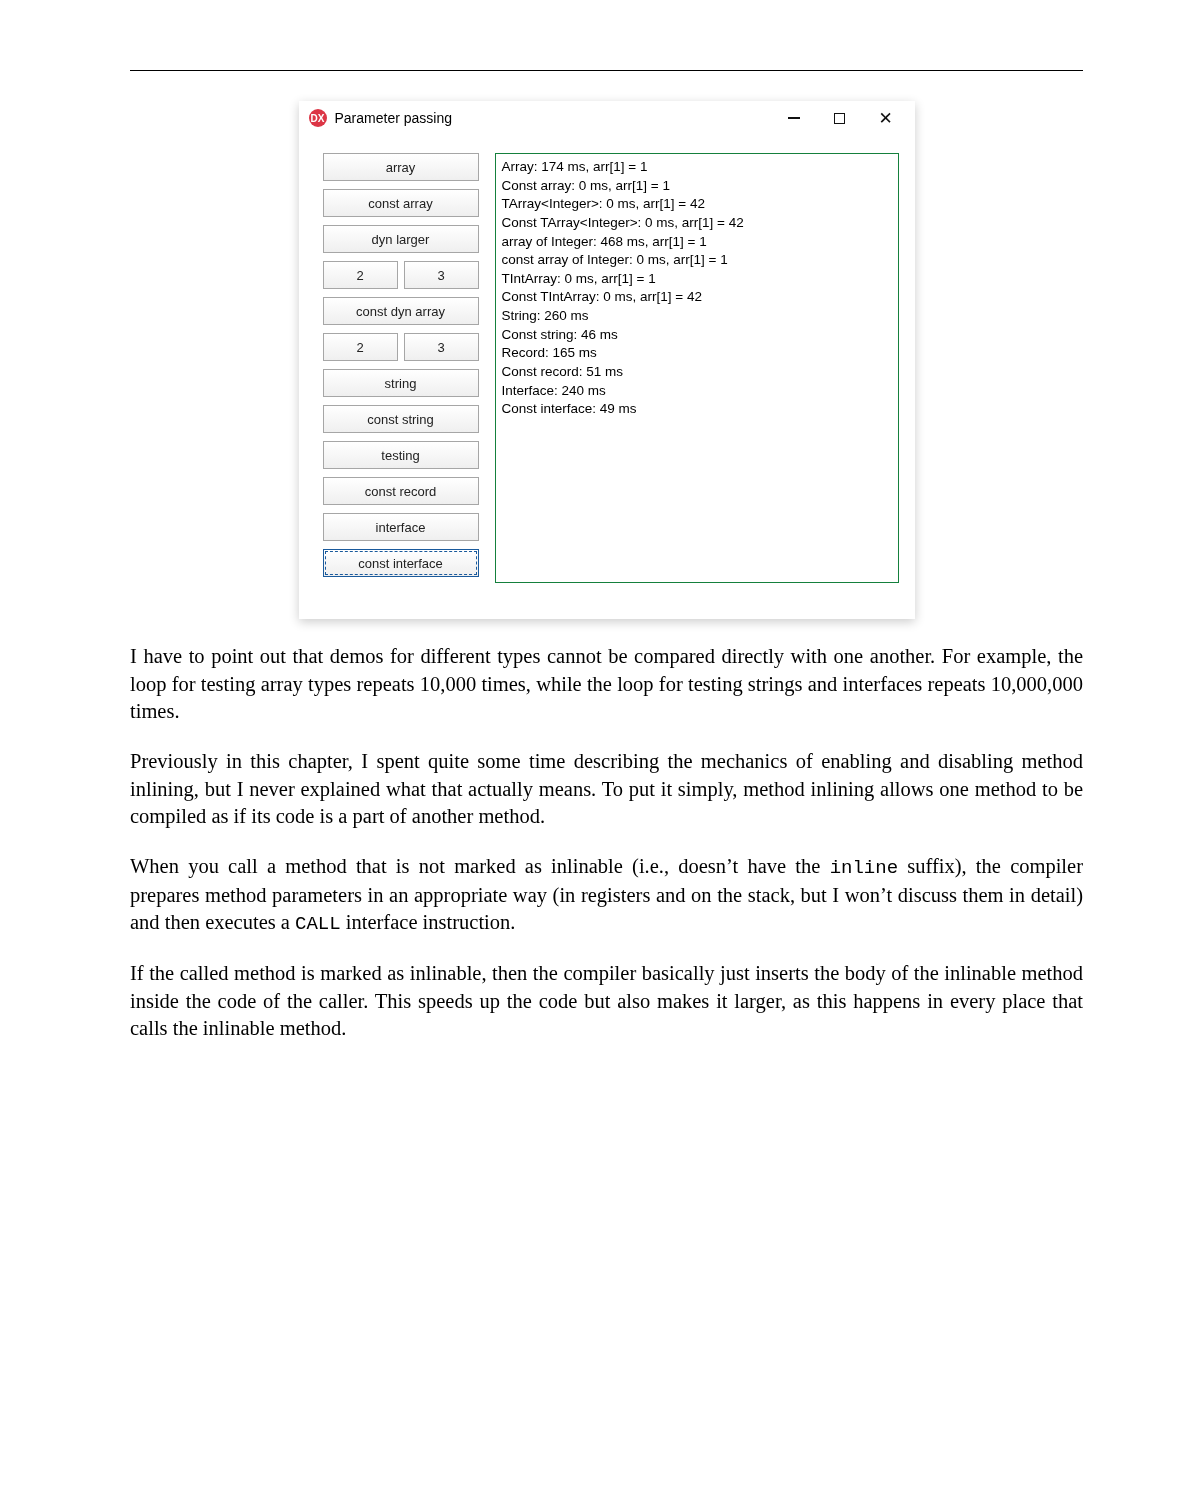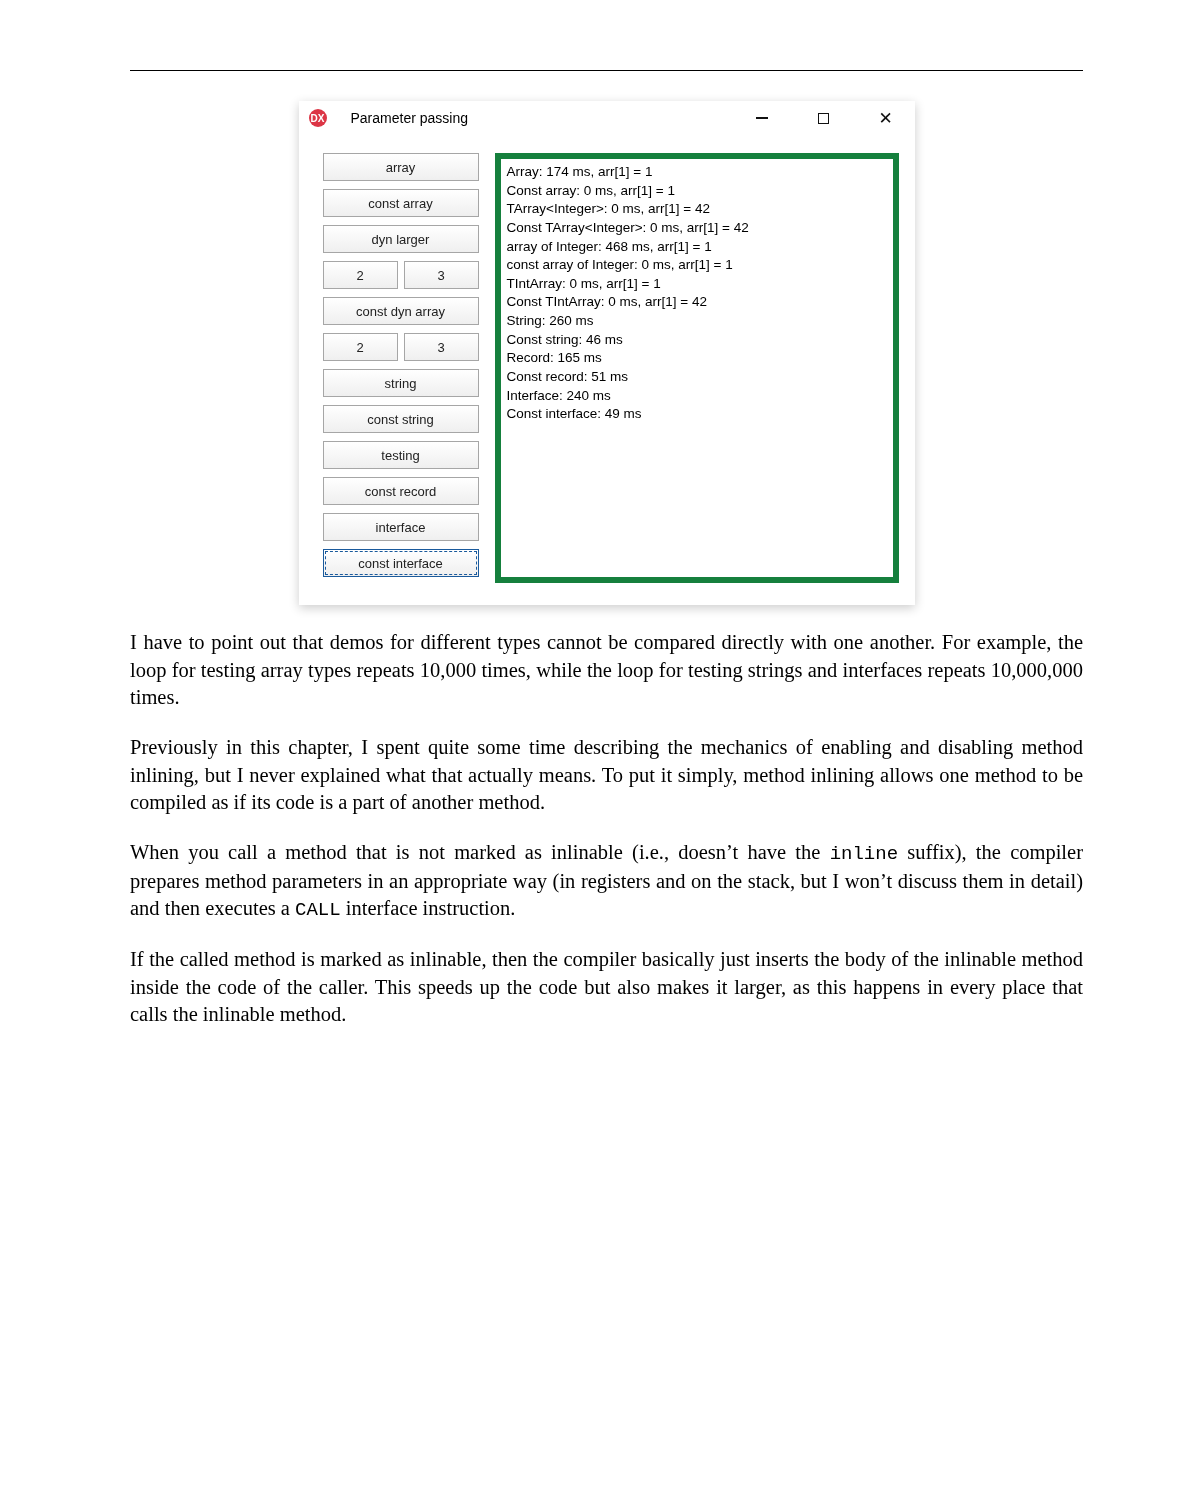--- a/index.html
+++ b/index.html
@@ -40,21 +40,20 @@
   }
   .titlebar {
     height: 34px;
     display: flex;
     align-items: center;
     padding: 0 6px 0 10px;
     background: #fff;
     font-family: "Segoe UI", Tahoma, sans-serif;
     font-size: 14px;
     color: #000;
-    gap: 16px;
   }
   .app-icon {
     width: 18px;
     height: 18px;
     border-radius: 50%;
     background: #dc3545;
     color: #fff;
     font-size: 10px;
     font-weight: bold;
     display: flex;
@@ -74,21 +73,21 @@
   .sys-min-glyph   { width: 12px; height: 1.5px; background:#111; }
   .sys-max-glyph   { width: 11px; height: 11px; border:1.3px solid #111; box-sizing:border-box; }
   .sys-close-glyph {
     font-size: 17px;
     line-height: 1;
     font-family: Arial, sans-serif;
   }
 
   .window-body {
     display: flex;
-    padding: 18px 16px 22px 24px;
+    padding: 18px 16px 36px 24px;
     font-family: Tahoma, "Segoe UI", sans-serif;
     font-size: 13.5px;
   }
   .btn-col {
     width: 156px;
     display: flex;
     flex-direction: column;
     gap: 8px;
   }
   .btn {
@@ -110,21 +109,21 @@
   }
   .btn-pair {
     display: flex;
     gap: 6px;
   }
   .btn-pair .btn { flex: 1; }
 
   .output-panel {
     flex: 1;
     margin-left: 16px;
-    border: 6px solid #15803d;
+    border: 1px solid #15803d;
     background: #fff;
     min-height: 430px;
     box-sizing: border-box;
     padding: 4px 6px;
     font-family: Tahoma, "Segoe UI", sans-serif;
     font-size: 13.5px;
     line-height: 1.38;
     white-space: pre-line;
   }
 

